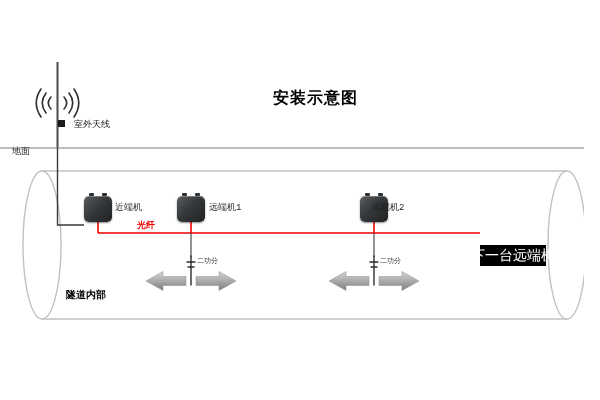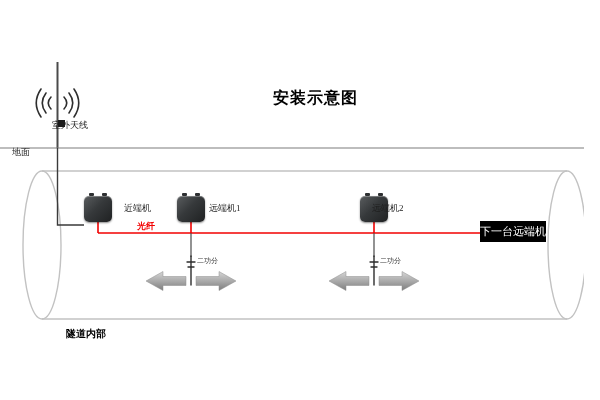--- a/index.html
+++ b/index.html
@@ -1,42 +1,43 @@
 <!DOCTYPE html>
 <html><head>
 <meta charset="utf-8">
 <style>
   * { margin:0; padding:0; box-sizing:border-box; }
   html,body { background:#ffffff; }
   .canvas {
     position:relative; width:584px; height:400px; background:#ffffff;
-    font-family:Liberation Serif, serif; overflow:hidden;
+    font-family:Liberation Mono, monospace; overflow:hidden;
   }
   .canvas svg { position:absolute; left:0; top:0; }
   .lbl { position:absolute; color:#1f1f1f; white-space:nowrap; line-height:1; }
   .s9 { font-size:9px; }
   .s7 { font-size:7px; color:#3c3c3c; }
   .title { position:absolute; font-size:16px; font-weight:bold; color:#000; letter-spacing:1px; }
   .fiber { color:#f20000; font-weight:bold;text-align:center; }
-  .tunnel-lbl { font-size:10px; font-weight:bold; color:#000;margin-top:38px; }
+  .tunnel-lbl { font-size:10px; font-weight:bold; color:#000; }
   .device {
     position:absolute; width:28px; height:26px; border-radius:5px;
     background:linear-gradient(135deg,#5a5d5f 0%, #36393b 45%, #1f2122 100%);
     box-shadow: inset 0 1px 0 rgba(255,255,255,.28), 0 1px 2px rgba(0,0,0,.45);
   }
   .device::before, .device::after {
     content:""; position:absolute; top:-3px; width:5px; height:3px;
     background:#2e3032; border-radius:1px;
   }
   .device::before { left:5px; }
   .device::after { right:5px; }
   .next-box {
     position:absolute; width:66px; height:21px; background:#000000; color:#ffffff;
-    font-size:11px; display:flex; align-items:center; justify-content:center;
+    font-size:14px; display:flex; align-items:center; justify-content:center;
     white-space:nowrap;
+    margin-top:24px;
   }
 </style>
 </head>
 <body>
 
 <div class="canvas">
 
   <svg width="600" height="400" viewBox="0 0 600 400">
     <defs>
       <linearGradient id="arrowGrad" x1="0" y1="0" x2="0" y2="1">
@@ -92,28 +93,28 @@
     <g fill="url(#arrowGrad)" stroke="#8c8c8c" stroke-width="0.5">
       <polygon points="146,281 163,271.5 163,276.5 186,276.5 186,285.5 163,285.5 163,290.5"></polygon>
       <polygon points="236,281 219,271.5 219,276.5 196,276.5 196,285.5 219,285.5 219,290.5"></polygon>
       <polygon points="329,281 346,271.5 346,276.5 369,276.5 369,285.5 346,285.5 346,290.5"></polygon>
       <polygon points="419,281 402,271.5 402,276.5 379,276.5 379,285.5 402,285.5 402,290.5"></polygon>
     </g>
   </svg>
 
   <div class="title" style="left:273px;top:88px">安装示意图</div>
 
-  <div class="lbl s9" style="left:52px;top:121px">室外天线</div>
+  <div class="lbl s9" style="left:74px;top:121px">室外天线</div>
   <div class="lbl s9" style="left:12px;top:148px">地面</div>
 
   <div class="device" style="left:84px;top:196px"></div>
   <div class="device" style="left:177px;top:196px"></div>
   <div class="device" style="left:360px;top:196px"></div>
 
-  <div class="lbl s9" style="left:124px;top:204px">近端机</div>
+  <div class="lbl s9" style="left:115px;top:204px">近端机</div>
   <div class="lbl s9" style="left:209px;top:204px">远端机1</div>
   <div class="lbl s9" style="left:372px;top:204px">远端机2</div>
 
   <div class="lbl s9 fiber" style="left:137px;top:222px">光纤</div>
 
   <div class="lbl s7" style="left:197px;top:258px">二功分</div>
   <div class="lbl s7" style="left:380px;top:258px">二功分</div>
 
   <div class="next-box" style="left:480px;top:221px">下一台远端机</div>
 

